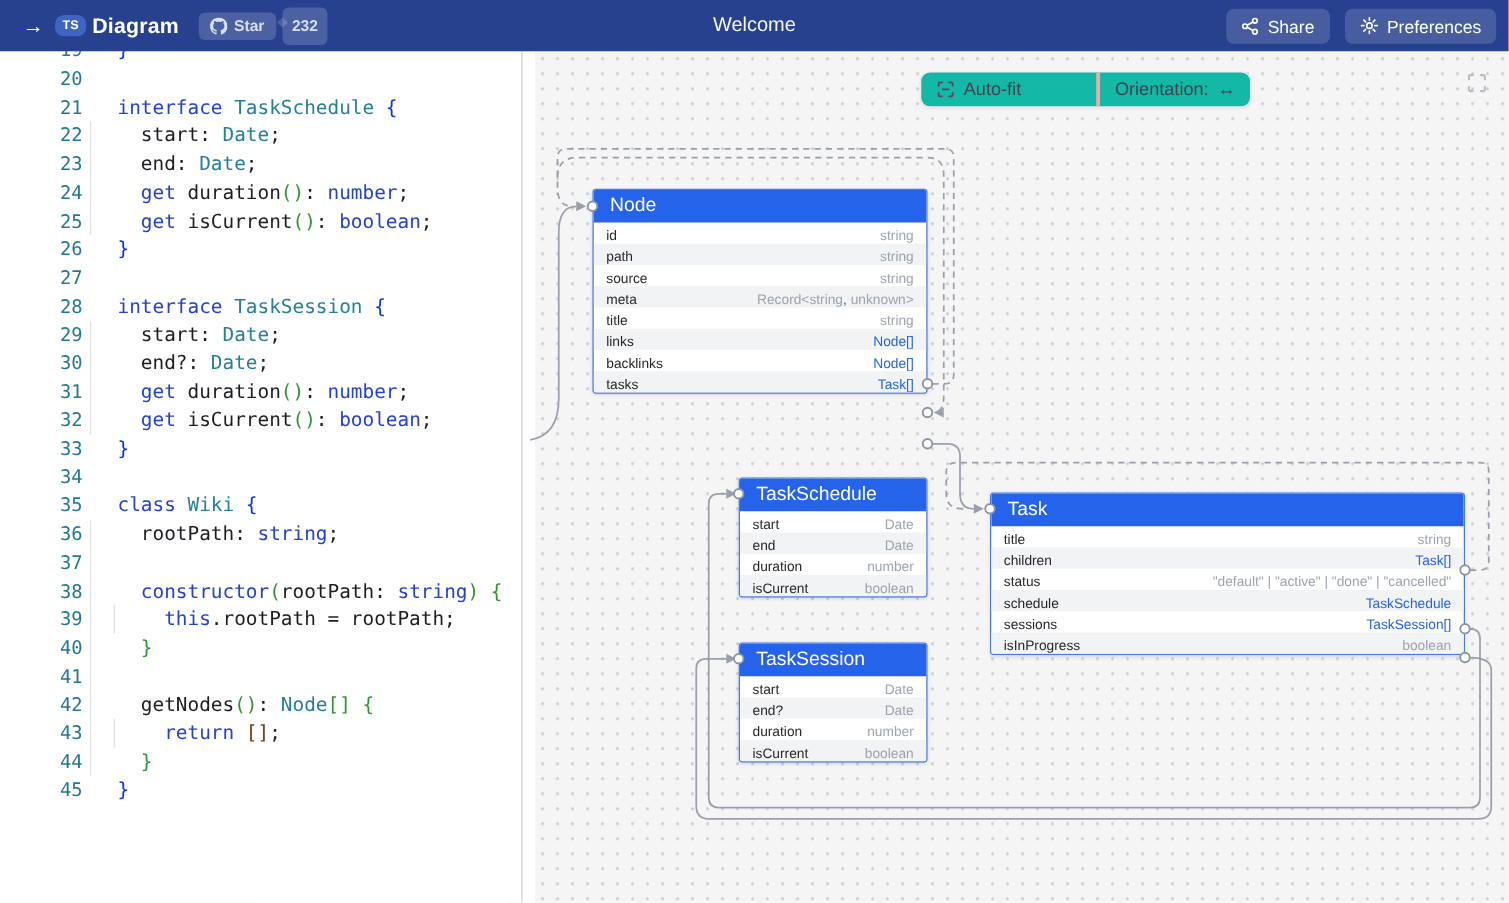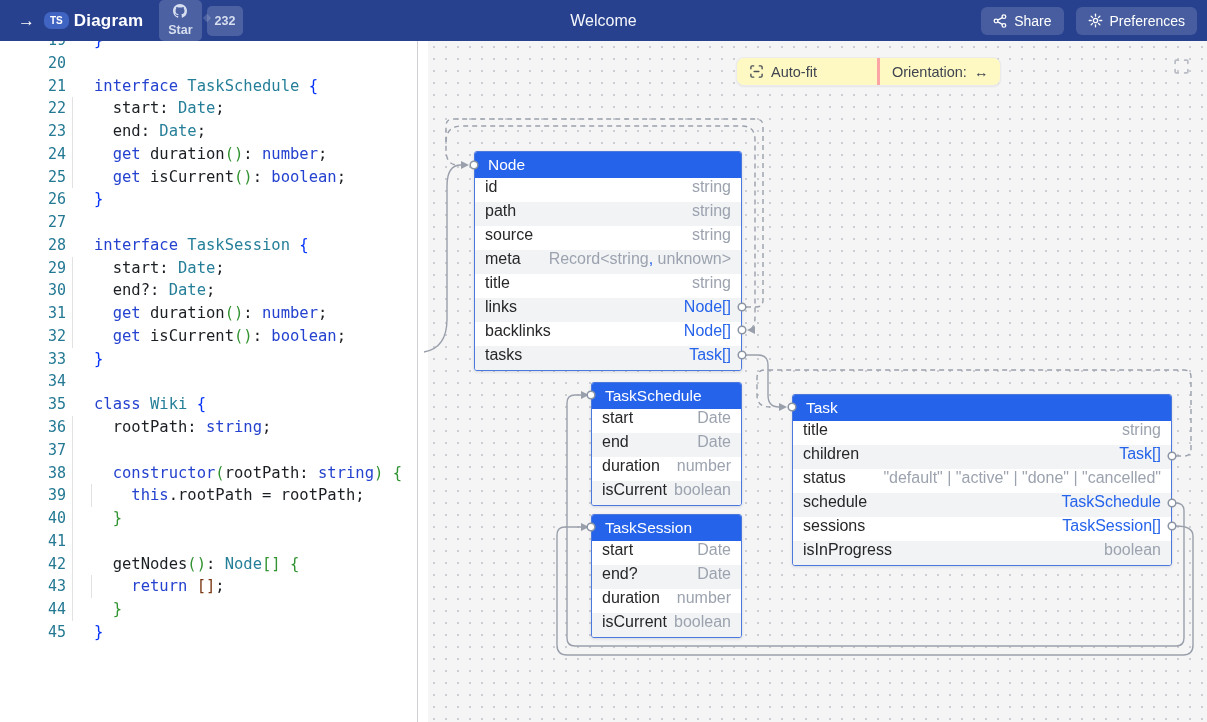--- a/index.html
+++ b/index.html
@@ -7,21 +7,21 @@
   body { font-family:"Liberation Sans", sans-serif; position:relative; background:#fff; }
 
   
   .navbar { position:absolute; top:0; left:0; width:1207px; height:41px;
     background:#27418f; display:flex; align-items:center; padding:0 10px; color:#fff; z-index:20; }
   .nav-back { width:26px; font-size:17px; color:#fff; text-align:left; margin-left:8px; cursor:pointer; }
   .logo-badge { background:#4064c2; border-radius:7px; padding:3px 6px; font-weight:bold; font-size:10px; color:#fff; margin-right:5px; }
   .logo-text { font-weight:bold; font-size:17px; letter-spacing:.2px; }
   .gh-widget { display:flex; align-items:center; margin-left:16px; gap:5px; }
   .gh-btn { display:flex; align-items:center; gap:5px; background:rgba(255,255,255,.17);
-    border-radius:5px; padding:4px 9px; font-size:12.5px; font-weight:bold; color:#d7def0;flex-direction:column; }
+    border-radius:5px; padding:4px 9px; font-size:12.5px; font-weight:bold; color:#d7def0; }
   .gh-count { position:relative; background:rgba(255,255,255,.17); border-radius:5px;
     padding:8px 8px; font-size:12.5px; font-weight:bold; color:#d7def0; }
   .gh-count::before { content:""; position:absolute; left:-3px; top:9px; width:6px; height:6px;
     background:rgba(255,255,255,.17); transform:rotate(45deg); }
   .nav-title { position:absolute; left:50%; transform:translateX(-50%); font-size:16px; color:#f4f6fb; }
   .nav-right { margin-left:auto; display:flex; gap:12px; }
   .nav-btn { display:flex; align-items:center; gap:7px; background:rgba(255,255,255,.15);
     border-radius:6px; padding:6px 12px; font-size:14px; color:#fff; cursor:pointer; }
   .nav-btn svg { display:block; }
 
@@ -39,35 +39,35 @@
   .resizer { position:absolute; top:41px; left:417px; width:11px; height:681px;
     background:#fff; border-left:1px solid #cfcfd4; z-index:3; }
 
   
   .diagram { position:absolute; top:41px; left:428px; width:779px; height:681px;
     background-color:#f5f5f6;
     background-image:radial-gradient(#cdced3 1px, transparent 1.3px);
     background-size:12px 12px; z-index:1; }
 
   .dg-toolbar { position:absolute; left:736px; top:57px; height:29px; display:flex;
-    background:#fef9c3; border:1px solid #ebebee; border-radius:8px;
+    background:#14b8a6; border:1px solid #ebebee; border-radius:8px;
     box-shadow:0 1px 2px rgba(0,0,0,.07); z-index:10; }
   .dg-tb-btn { display:flex; align-items:center; gap:7px; padding:0 12px;
     font-size:14.5px; color:#3f4450; cursor:pointer; }
   .dg-tb-btn + .dg-tb-btn { border-left:3px solid #fca5a5;margin-left:48px; }
 
   .fs-icon { position:absolute; left:1173px; top:58px; z-index:10; cursor:pointer; }
 
   
   .entity { position:absolute; border:1px solid #4a78dd; border-radius:3px; background:#fff;
     box-shadow:0 1px 3px rgba(30,50,100,.15); z-index:4; overflow:hidden; }
   .entity-header { background:#2563eb; color:#fff; height:26px; line-height:26px;
     padding:0 10px 0 13px; font-size:15.5px; cursor:move; }
-  .entity-row { height:24px; display:flex; justify-content:space-between; align-items:flex-start;
-    padding:0 10px; font-size:16px; }
+  .entity-row { height:17px; display:flex; justify-content:space-between; align-items:flex-end;
+    padding:0 10px; font-size:11px; }
   .entity-row.alt { background:#f1f3f5; }
   .f-name { color:#27272a; }
   .f-type { color:#9ca3af; text-align:right; white-space:pre; }
   .f-type .lnk { color:#2563eb; cursor:pointer; }
 
   svg.edges { position:absolute; top:0; left:0; z-index:6; pointer-events:none; }
 </style>
 </head>
 <body>
 

